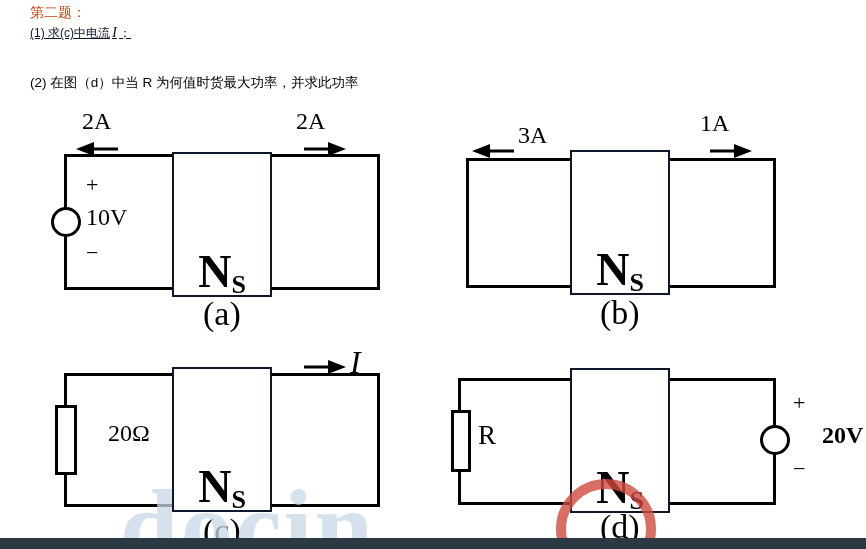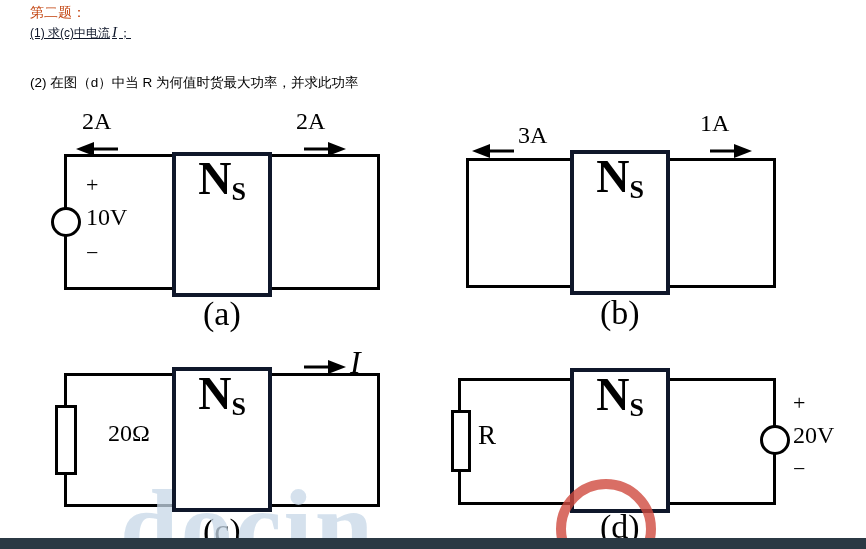--- a/index.html
+++ b/index.html
@@ -60,25 +60,25 @@
   }
   .wire {
     position: absolute;
     background: #000;
   }
   .h { height: 3px; }
   .v { width: 3px; }
 
   .ns-box {
     position: absolute;
-    border: 4px solid #0f172a;
+    border: 2px solid #0f172a;
     background: #fff;
     box-sizing: border-box;
     display: flex;
-    align-items: flex-start;
+    align-items: flex-end;
     justify-content: center;
   }
   .ns-label {
     font-family: "Liberation Serif", serif;
     font-weight: bold;
     font-size: 46px;
     line-height: 1;
     color: #000;
     letter-spacing: 0px;
   }
@@ -301,21 +301,21 @@
     <div class="wire v" style="left:773px; top:378px; height:127px;"></div>
 
     <div class="ns-box" style="left:570px; top:368px; width:100px; height:145px;">
       <span class="ns-label"><span>N</span><span class="sub">S</span></span>
     </div>
 
     <div class="res-box" style="left:451px; top:410px; width:20px; height:62px;"></div>
     <div class="res-label" style="left:478px; top:420px;">R</div>
 
     <div class="src-circle" style="left:760px; top:425px; width:30px; height:30px;"></div>
-    <div class="val-label" style="left:793px; top:422px;">20V</div>
+    <div class="val-label" style="left:822px; top:422px;font-weight:bold;">20V</div>
     <div class="sign" style="left:793px; top:390px;">+</div>
     <div class="sign" style="left:793px; top:456px;">−</div>
 
     <div class="fig-caption" style="left:600px; top:508px;">(d)</div>
   </div>
 
   <div class="watermark">
     <div class="wm-text">docin</div>
     <div class="wm-circle"></div>
   </div>

